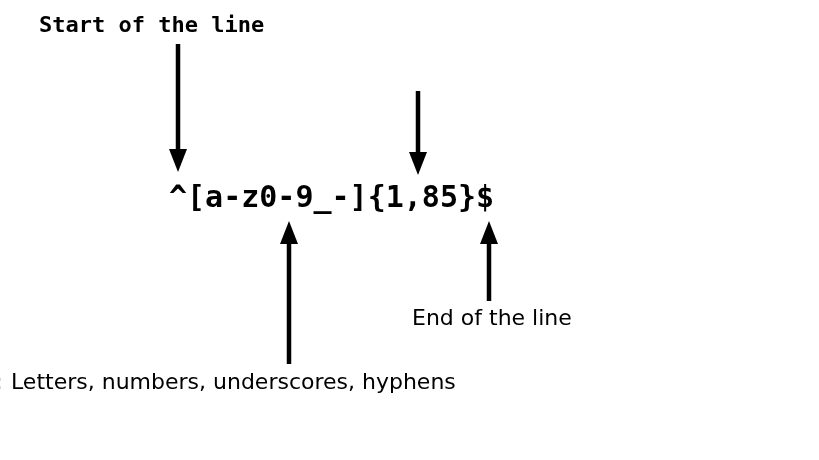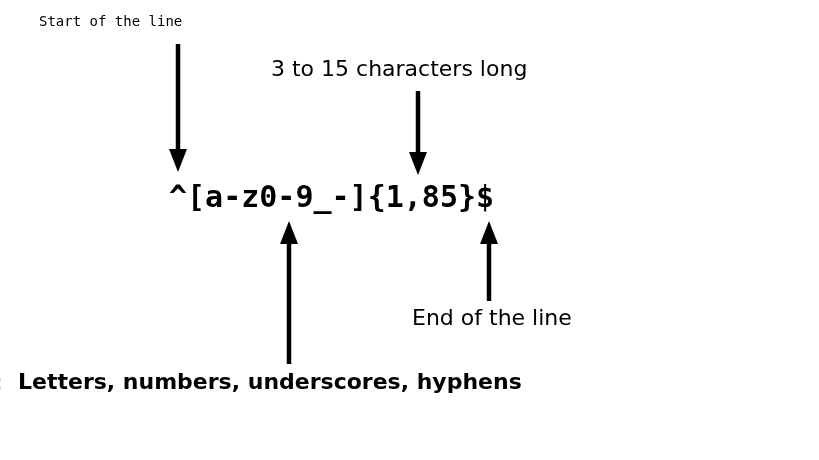--- a/index.html
+++ b/index.html
@@ -18,22 +18,23 @@
   }
   .label {
     position: absolute;
     white-space: pre;
     color: #000000;
     line-height: 1;
   }
   
   .label-mono {
     font-family: "DejaVu Sans Mono", monospace;
-    font-size: 14px;
+    font-size: 22px;
     letter-spacing: 0px;
+    font-weight: bold;
   }
   
   .label-sans {
     font-family: "DejaVu Sans", sans-serif;
     font-size: 22px;
   }
   
   .regex {
     position: absolute;
     font-family: "DejaVu Sans Mono", monospace;
@@ -48,21 +49,21 @@
     position: absolute;
     left: 0;
     top: 0;
     width: 819px;
     height: 460px;
     pointer-events: none;
   }
   
   #lbl-start      { left: 39px;  top: 14px;  }
   #lbl-length     { left: 271px; top: 58px;  }
-  #lbl-charclass  { left: 18px;  top: 371px; font-weight: bold; }
+  #lbl-charclass  { left: 11px;  top: 371px; }
   #lbl-end        { left: 412px; top: 307px; }
   #lbl-clip       { left: -4px;  top: 371px; color: #cfcfcf; }
   #regex-text     { left: 169px; top: 182px; }
 </style>
 </head>
 <body>
 
 <div id="canvas">
 
   <svg class="arrow-layer" viewBox="0 0 819 460" width="819" height="460" xmlns="http://www.w3.org/2000/svg">
@@ -83,21 +84,20 @@
     </g>
 
     <g>
       <line x1="489" y1="301" x2="489" y2="238" stroke="#000000" stroke-width="4.5"></line>
       <polygon points="489,221 480,244 498,244" fill="#000000"></polygon>
     </g>
   </svg>
 
   <div class="label label-mono" id="lbl-start">Start of the line</div>
 
-  <div class="label label-sans" id="lbl-length">3 to 15 characters long</div>
 
   <div class="regex" id="regex-text">^[a-z0-9_-]{1,85}$</div>
 
   <div class="label label-sans" id="lbl-end">End of the line</div>
 
   <div class="label label-sans" id="lbl-clip">:</div>
 
   <div class="label label-sans" id="lbl-charclass">Letters, numbers, underscores, hyphens</div>
 
 </div>

